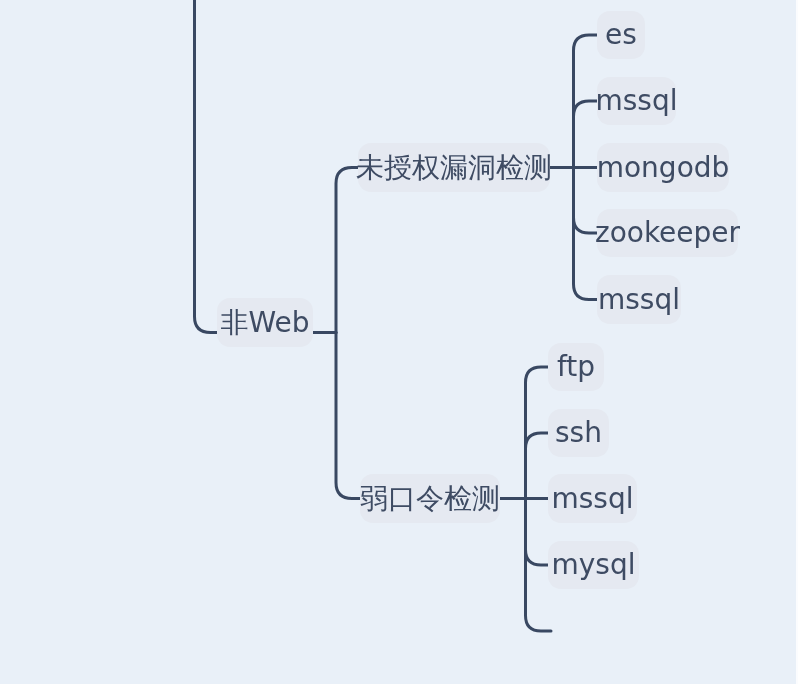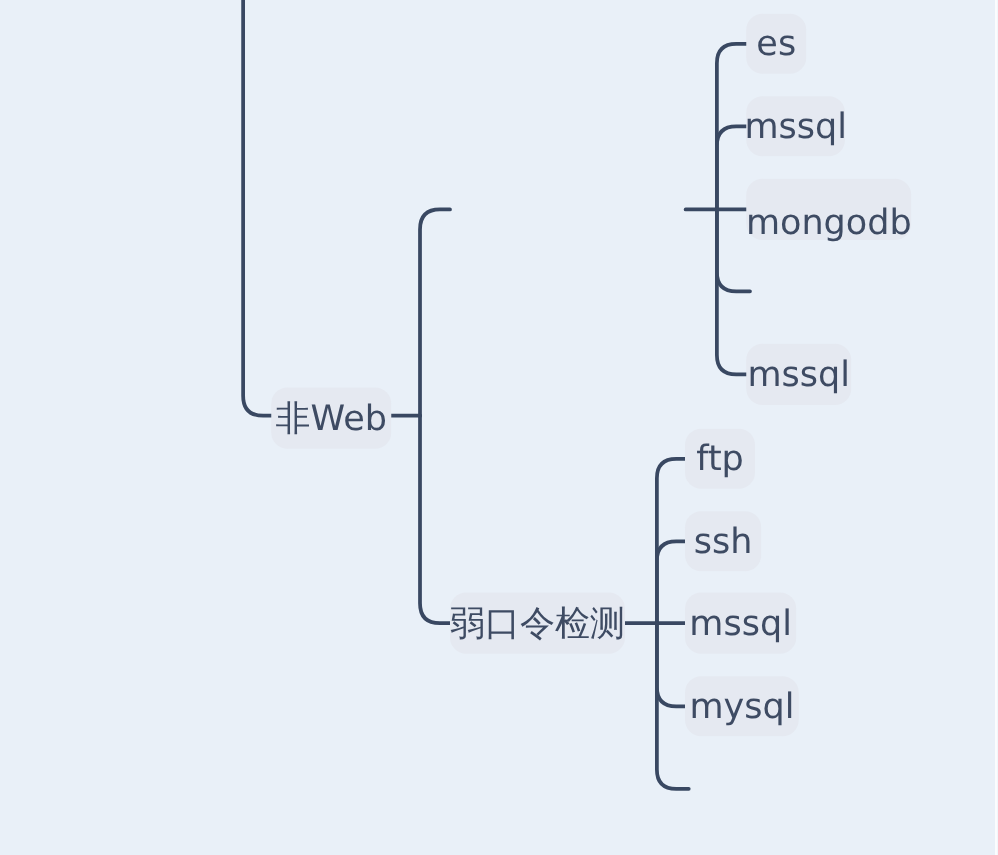--- a/index.html
+++ b/index.html
@@ -75,37 +75,43 @@
     <path d="M 600 233 L 589 233 Q 573.5 233 573.5 217.5 L 573.5 167.5"></path>
     <path d="M 600 299.5 L 589 299.5 Q 573.5 299.5 573.5 284 L 573.5 167.5"></path>
 
     <path d="M 498.5 498.5 L 551 498.5"></path>
     <path d="M 551 367 L 541 367 Q 525.5 367 525.5 382.5 L 525.5 498.5"></path>
     <path d="M 551 433 L 541 433 Q 525.5 433 525.5 448.5 L 525.5 498.5"></path>
     <path d="M 551 565 L 541 565 Q 525.5 565 525.5 549.5 L 525.5 498.5"></path>
     <path d="M 551 631 L 541 631 Q 525.5 631 525.5 615.5 L 525.5 498.5"></path>
   </svg>
 
-  <div class="node" style="left:217px; top:310px; width:96px; height:49px;">
+  <div class="node" style="left:217px; top:298px; width:96px; height:49px;">
     <span>非Web</span>
   </div>
 
+  <div class="node" style="left:358px; top:143px; width:192px; height:49px;">
+    <span>未授权漏洞检测</span>
+  </div>
 
   <div class="node" style="left:597px; top:11px; width:48px; height:48px;">
     <span>es</span>
   </div>
 
   <div class="node" style="left:597px; top:77px; width:79px; height:48px;">
     <span>mssql</span>
   </div>
 
-  <div class="node" style="left:597px; top:143px; width:132px; height:49px;align-items:flex-end;">
+  <div class="node" style="left:597px; top:143px; width:132px; height:49px;">
     <span>mongodb</span>
   </div>
 
+  <div class="node" style="left:597px; top:209px; width:141px; height:48px;">
+    <span>zookeeper</span>
+  </div>
 
   <div class="node" style="left:597px; top:275px; width:84px; height:49px;">
     <span>mssql</span>
   </div>
 
   <div class="node" style="left:360px; top:474px; width:140px; height:49px;align-items:center;">
     <span>弱口令检测</span>
   </div>
 
   <div class="node" style="left:548px; top:409px; width:61px; height:48px;">

